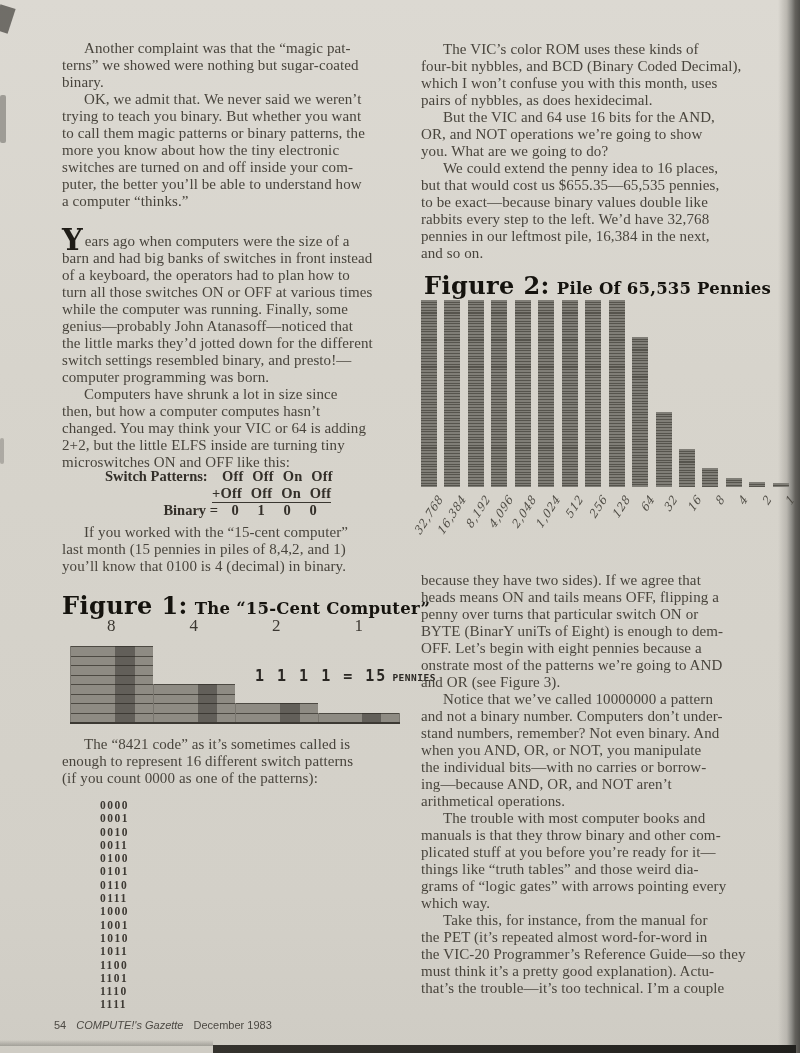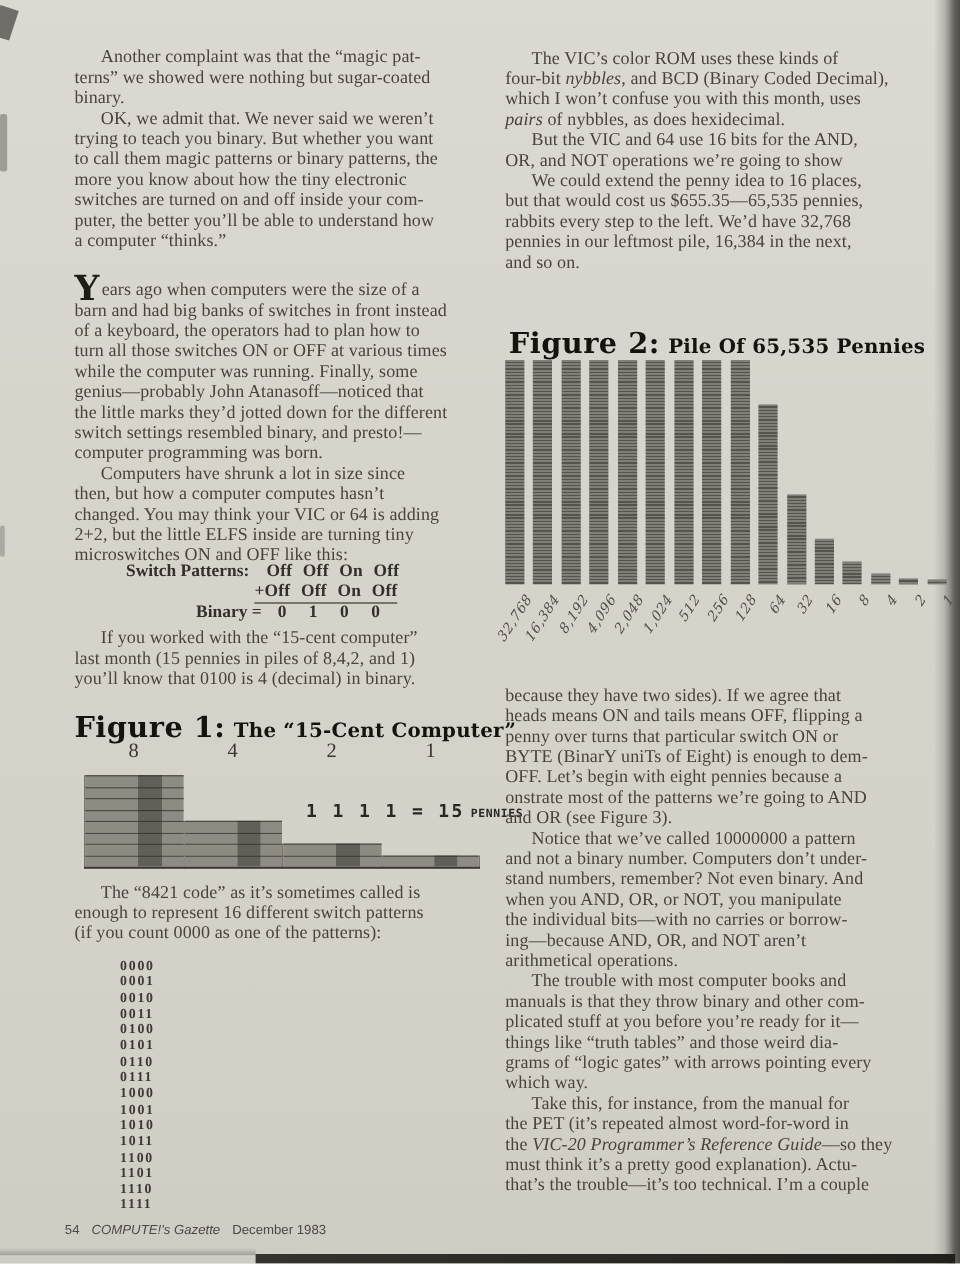--- a/index.html
+++ b/index.html
@@ -5,21 +5,21 @@
   html,body{margin:0;padding:0;}
   #page{
     position:relative; width:800px; height:1053px; overflow:hidden;
     background:linear-gradient(180deg,#dcd9d2 0%,#d7d4cc 35%,#d3d0c8 85%,#cfccc4 100%);
     font-family:"Liberation Serif","DejaVu Serif",serif;
   }
   .abs{position:absolute;}
   .col{font:15px/17px "Liberation Serif","DejaVu Serif",serif; color:#48443c; letter-spacing:0.1px;}
   .tl{white-space:nowrap;}
   .ind{padding-left:22px;}
-  .it{font-style:italic;}
+  .it{}
   .dropcap{
     font-family:"DejaVu Serif",serif; font-weight:bold; font-size:29px; line-height:17px;
     vertical-align:-4px; letter-spacing:-1px; margin-right:3px; color:#1f1c17;
   }
   .figtitle{font-family:"DejaVu Serif",serif; font-weight:bold; color:#15130e; white-space:nowrap;}
   .figtitle .big{font-size:24px; letter-spacing:0.4px;}
   .figtitle .small{font-size:16.5px; margin-left:7px; letter-spacing:0.2px;}
   
   #fig1-labels{display:flex; width:330px; font-size:17px; color:#3b3731;}
   #fig1-labels div{width:82.5px; text-align:center;}
@@ -180,22 +180,24 @@
       <div class="bin">1111</div>
     </div>
 
   <div class="abs col" style="left:421px; top:41px; width:358px;">
       <div class="tl ind">The VIC’s color ROM uses these kinds of</div>
       <div class="tl">four-bit <span class="it">nybbles</span>, and BCD (Binary Coded Decimal),</div>
       <div class="tl">which I won’t confuse you with this month, uses</div>
       <div class="tl"><span class="it">pairs</span> of nybbles, as does hexidecimal.</div>
       <div class="tl ind">But the VIC and 64 use 16 bits for the AND,</div>
       <div class="tl">OR, and NOT operations we’re going to show</div>
+      <div class="tl">you. What are we going to do?</div>
       <div class="tl ind">We could extend the penny idea to 16 places,</div>
       <div class="tl">but that would cost us $655.35—65,535 pennies,</div>
+      <div class="tl">to be exact—because binary values double like</div>
       <div class="tl">rabbits every step to the left. We’d have 32,768</div>
       <div class="tl">pennies in our leftmost pile, 16,384 in the next,</div>
       <div class="tl">and so on.</div>
     </div>
 
   <div class="abs figtitle" style="left:424px; top:271px;">
     <span class="big">Figure 2:</span><span class="small">Pile Of 65,535 Pennies</span>
   </div>
   <div id="fig2-bars" class="abs" style="left:421px; top:299px;">
       <div class="bar" style="height: 187px;"></div>

